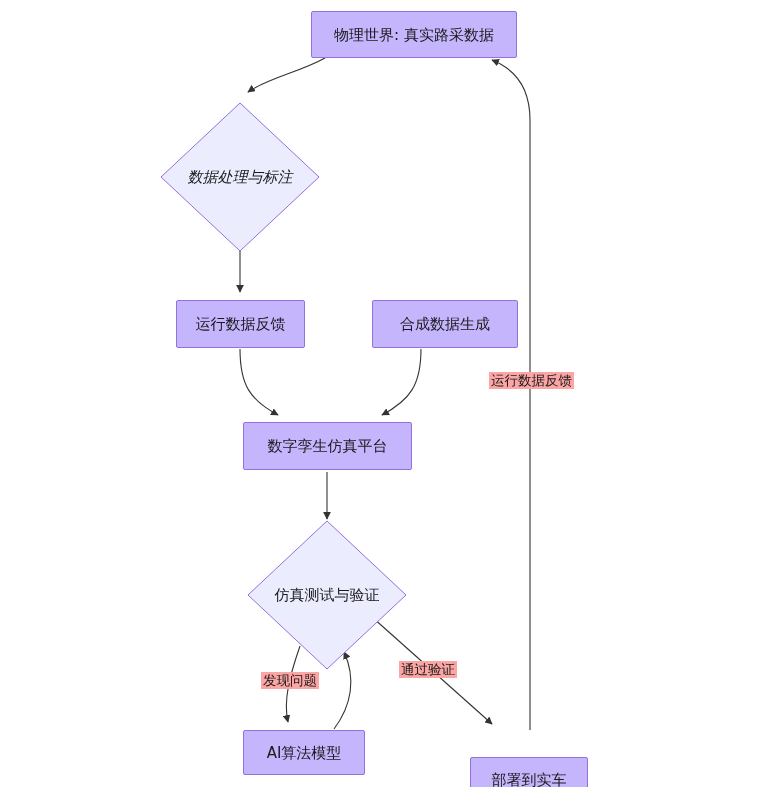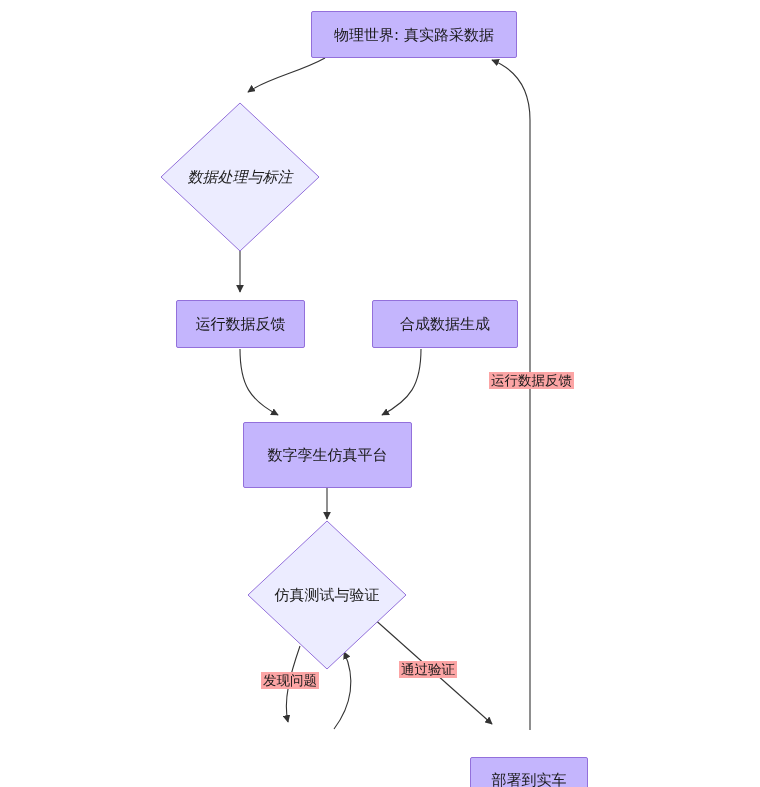--- a/index.html
+++ b/index.html
@@ -129,31 +129,34 @@
   </div>
 
   <div class="node" style="left:176px; top:300px; width:129px; height:48px;">
     <span class="node-label">运行数据反馈</span>
   </div>
 
   <div class="node" style="left:348px; top:300px; width:146px; height:48px;margin-left:24px;">
     <span class="node-label">合成数据生成</span>
   </div>
 
-  <div class="node" style="left:243px; top:422px; width:169px; height:66px;">
+  <div class="node" style="left:243px; top:422px; width:169px; height:48px;">
     <span class="node-label">数字孪生仿真平台</span>
   </div>
 
   <div class="diamond-wrap" style="left:247px; top:520px; width:160px; height:150px;">
     <svg class="diamond-shape" viewBox="0 0 160 150" preserveAspectRatio="none">
       <polygon points="80,1 159,75 80,149 1,75"></polygon>
     </svg>
     <div class="diamond-text">仿真测试与验证</div>
   </div>
 
+  <div class="node" style="left:243px; top:730px; width:122px; height:45px;">
+    <span class="node-label">AI算法模型</span>
+  </div>
 
   <div class="node" style="left:470px; top:730px; width:118px; height:45px;margin-top:27px;">
     <span class="node-label">部署到实车</span>
   </div>
 
   <div class="edge-label" style="left:489px; top:372px;">运行数据反馈</div>
 
   <div class="edge-label" style="left:249px; top:672px;margin-left:12px;">发现问题</div>
 
   <div class="edge-label" style="left:399px; top:661px;">通过验证</div>

